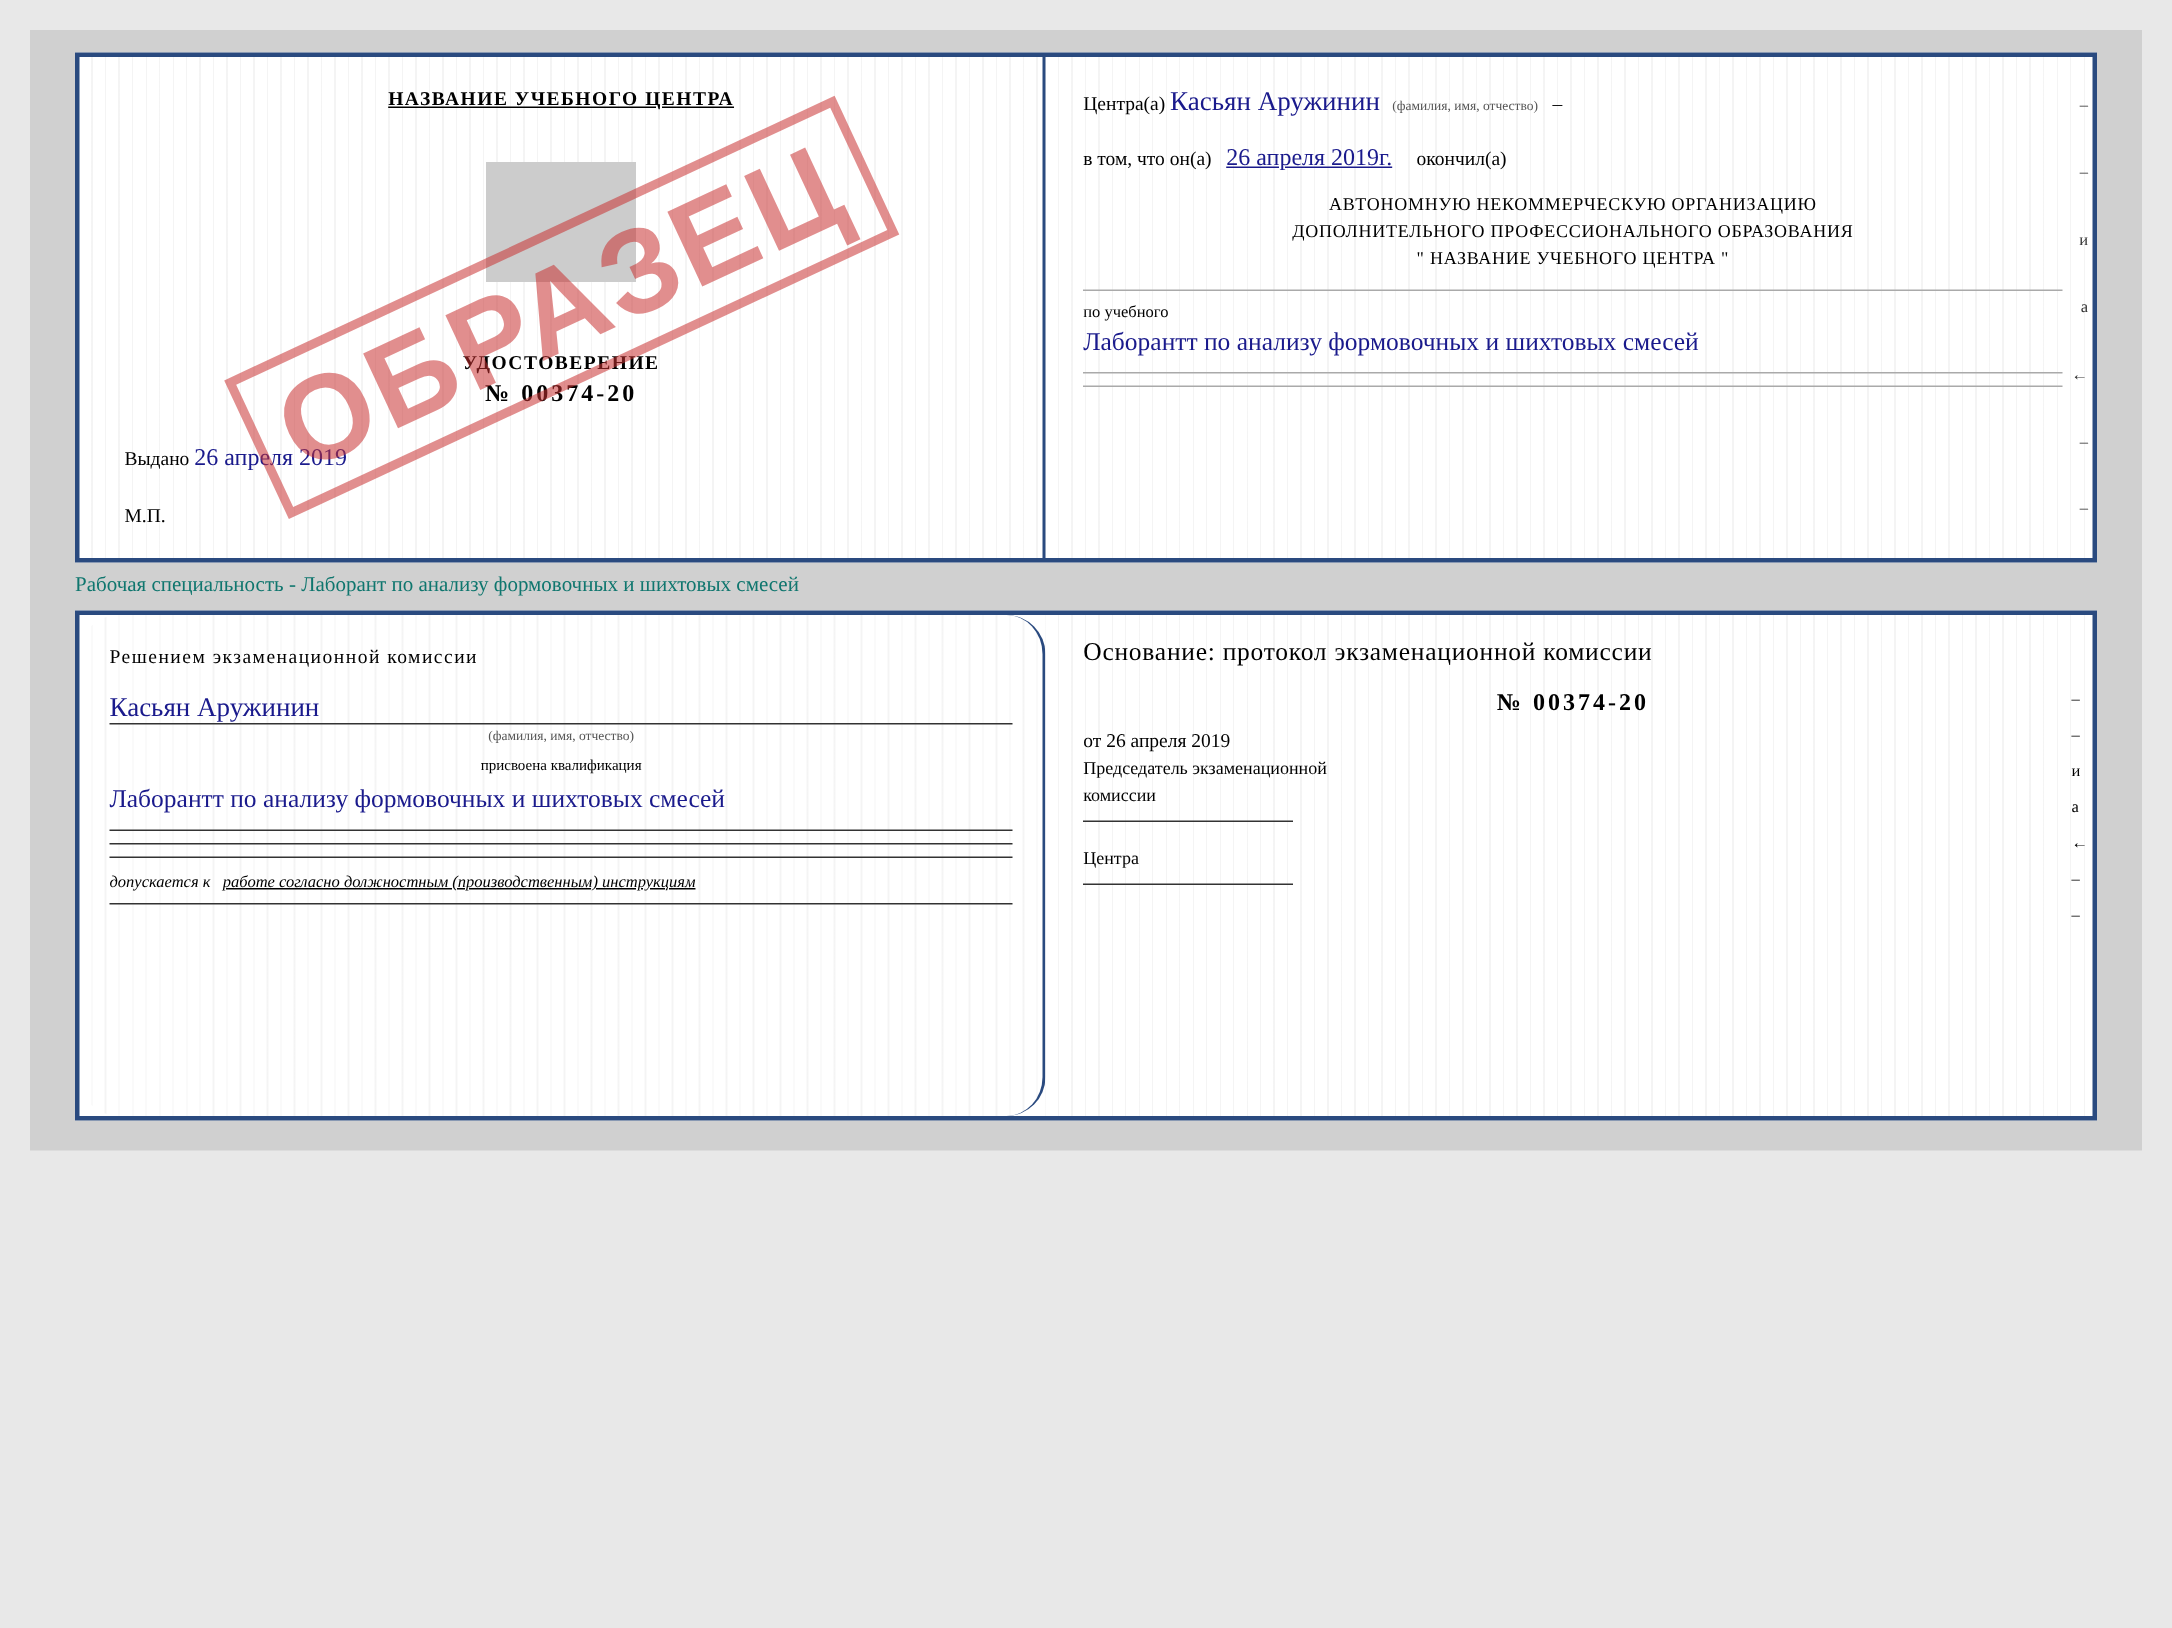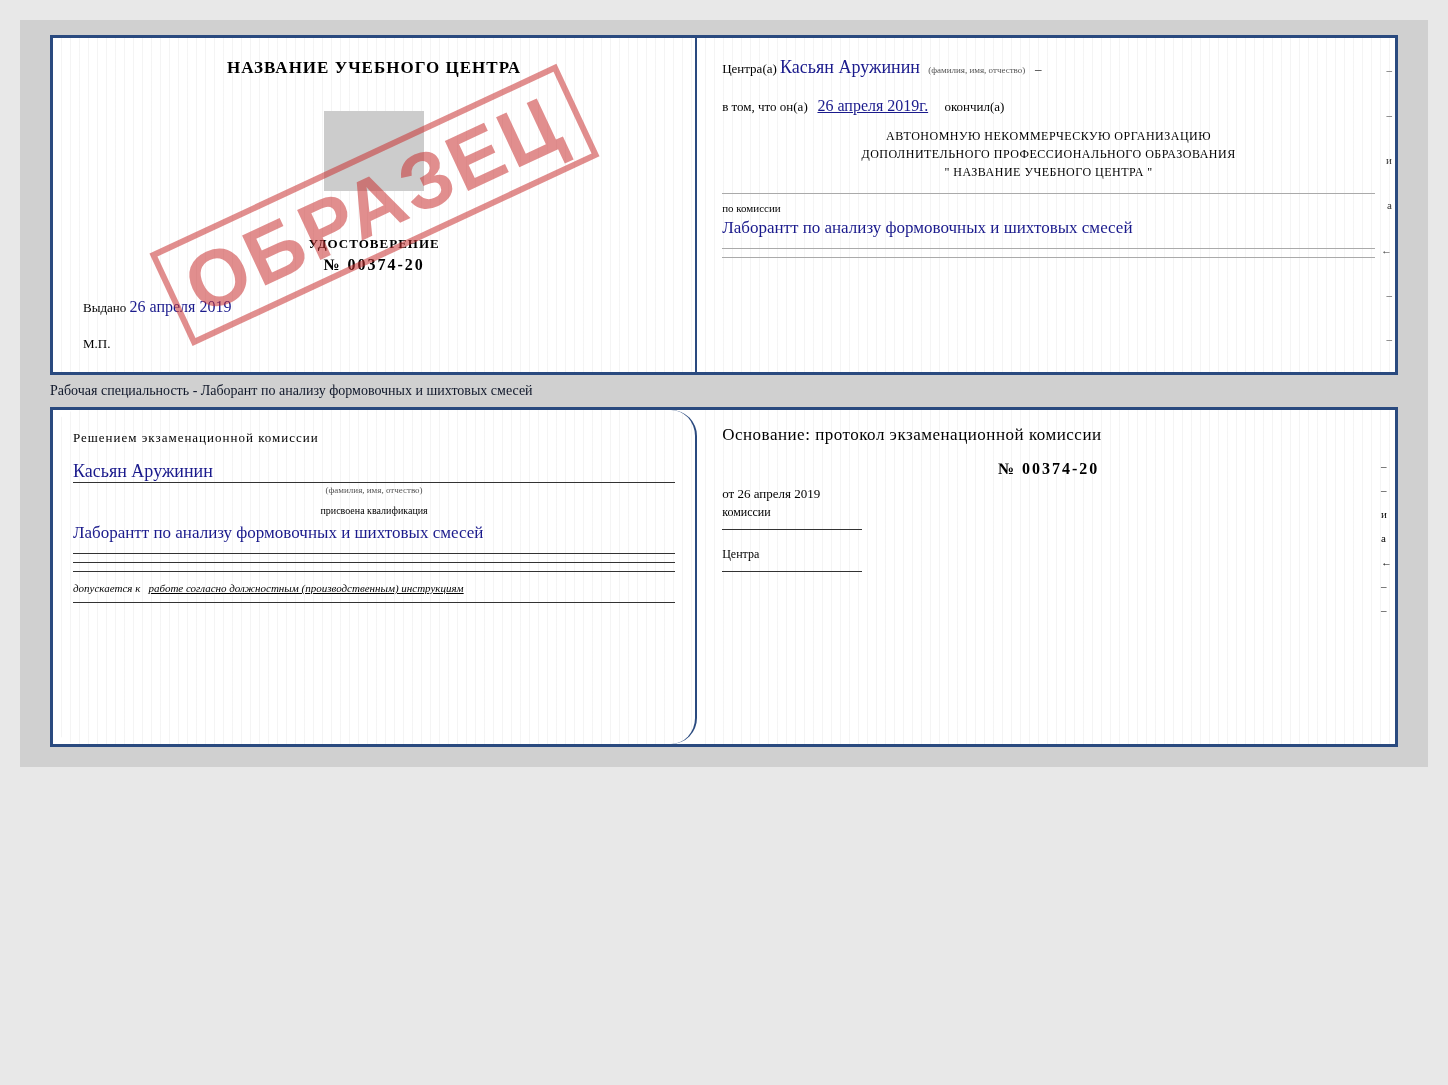--- a/index.html
+++ b/index.html
@@ -52,25 +52,26 @@
       background: repeating-linear-gradient(
         90deg,
         transparent,
         transparent 8px,
         rgba(100,100,100,0.07) 8px,
         rgba(100,100,100,0.07) 9px
       );
     }
 
     .center-title {
-      font-size: 17px;
+      font-size: 13px;
       font-weight: bold;
       letter-spacing: 1px;
       text-align: center;
       margin-bottom: 8px;
+      text-decoration: underline;
     }
 
     .obr-stamp {
       position: absolute;
       top: 30px;
       left: 30px;
       right: 30px;
       bottom: 30px;
       display: flex;
       align-items: center;
@@ -206,21 +207,21 @@
       text-align: right;
       padding-right: 3px;
       color: #333;
     }
 
     
     .spacer-label {
       background: #d0d0d0;
       padding: 8px 0;
       font-size: 14px;
-      color: #0f172a;
+      color: #0f766e;
     }
 
     
     .cert-bottom {
       display: flex;
       background: white;
       border: 3px solid #2a4a7f;
       min-height: 340px;
     }
 
@@ -394,21 +395,21 @@
 
       <div class="org-block">
         <div>АВТОНОМНУЮ НЕКОММЕРЧЕСКУЮ ОРГАНИЗАЦИЮ</div>
         <div>ДОПОЛНИТЕЛЬНОГО ПРОФЕССИОНАЛЬНОГО ОБРАЗОВАНИЯ</div>
         <div>"  НАЗВАНИЕ УЧЕБНОГО ЦЕНТРА  "</div>
       </div>
 
       <div style="border-bottom:1px solid #aaa;margin:5px 0 8px 0;"></div>
 
       <div class="professii-block">
-        <span class="professii-label">по комиссии</span>
+        <span class="professii-label">по учебного</span>
         <span class="handwritten-prof">Лаборантт по анализу формовочных и шихтовых смесей</span>
       </div>
 
       <div style="border-bottom:1px solid #aaa;margin:8px 0;"></div>
       <div style="border-bottom:1px solid #aaa;margin:8px 0;"></div>
 
       <div class="right-lines">
         <span class="right-line-item">–</span>
         <span class="right-line-item">–</span>
         <span class="right-line-item">и</span>
@@ -458,20 +459,21 @@
       <div class="osnovaniye-title">Основание: протокол экзаменационной  комиссии</div>
 
       <div class="protocol-number">№  00374-20</div>
 
       <div class="ot-date">
         <span>от</span>
         <span>26 апреля 2019</span>
       </div>
 
       <div class="predsedatel-block">
+        <div>Председатель экзаменационной</div>
         <div>комиссии</div>
         <div class="sig-line"></div>
       </div>
 
       <div class="rukovoditel-block">
         <div>Центра</div>
         <div class="sig-line"></div>
       </div>
 
       <div class="right-side-marks">

